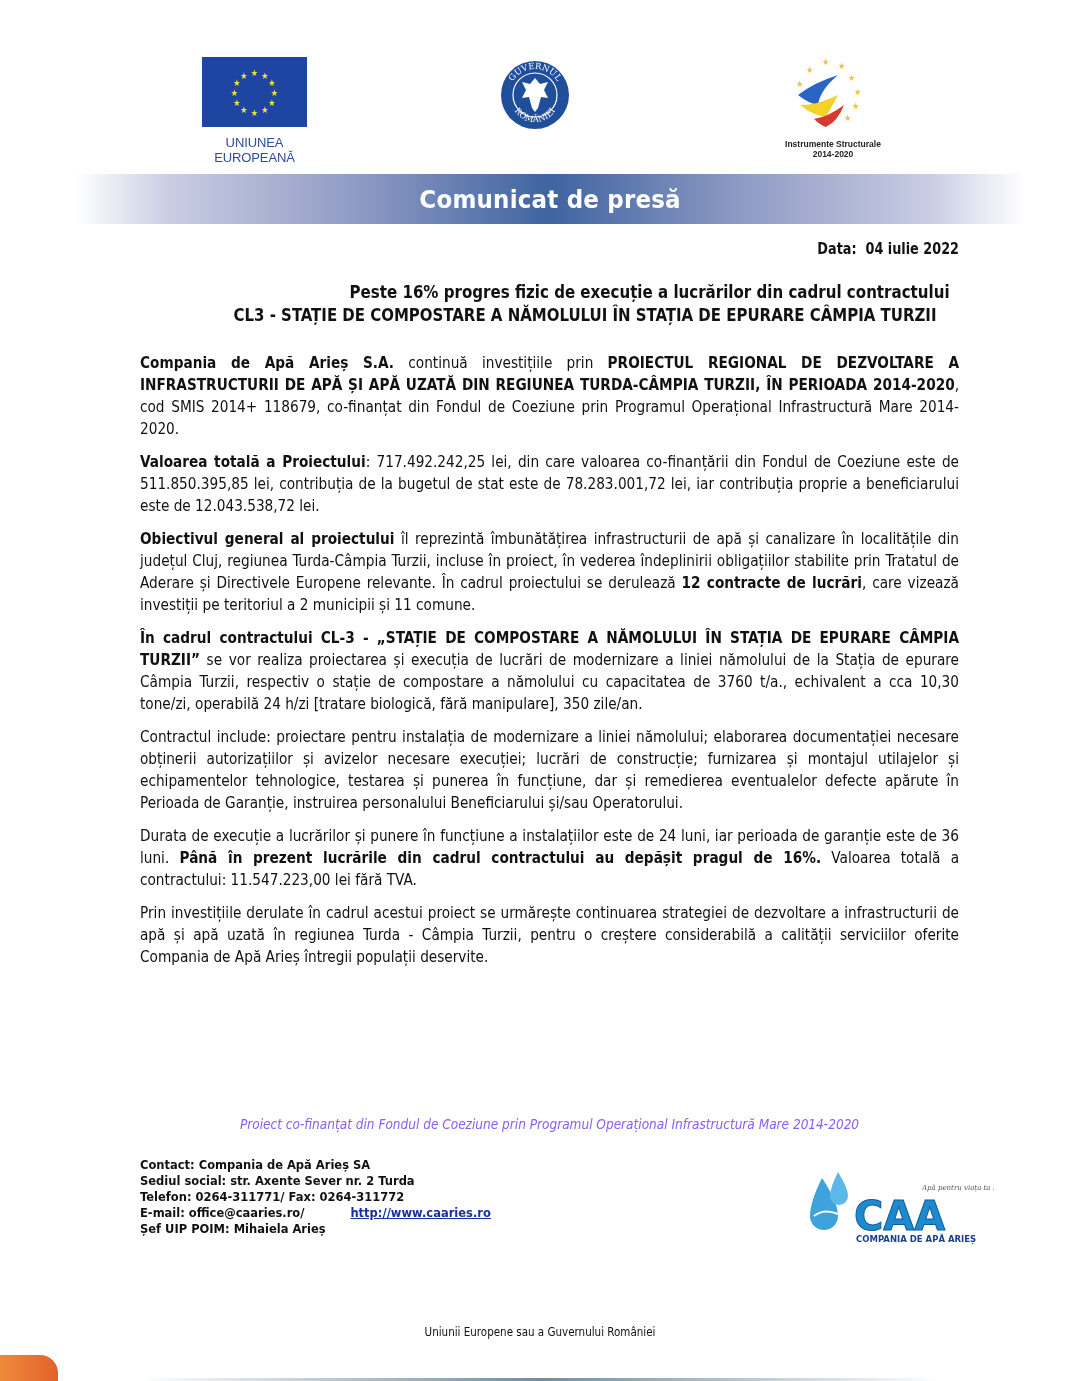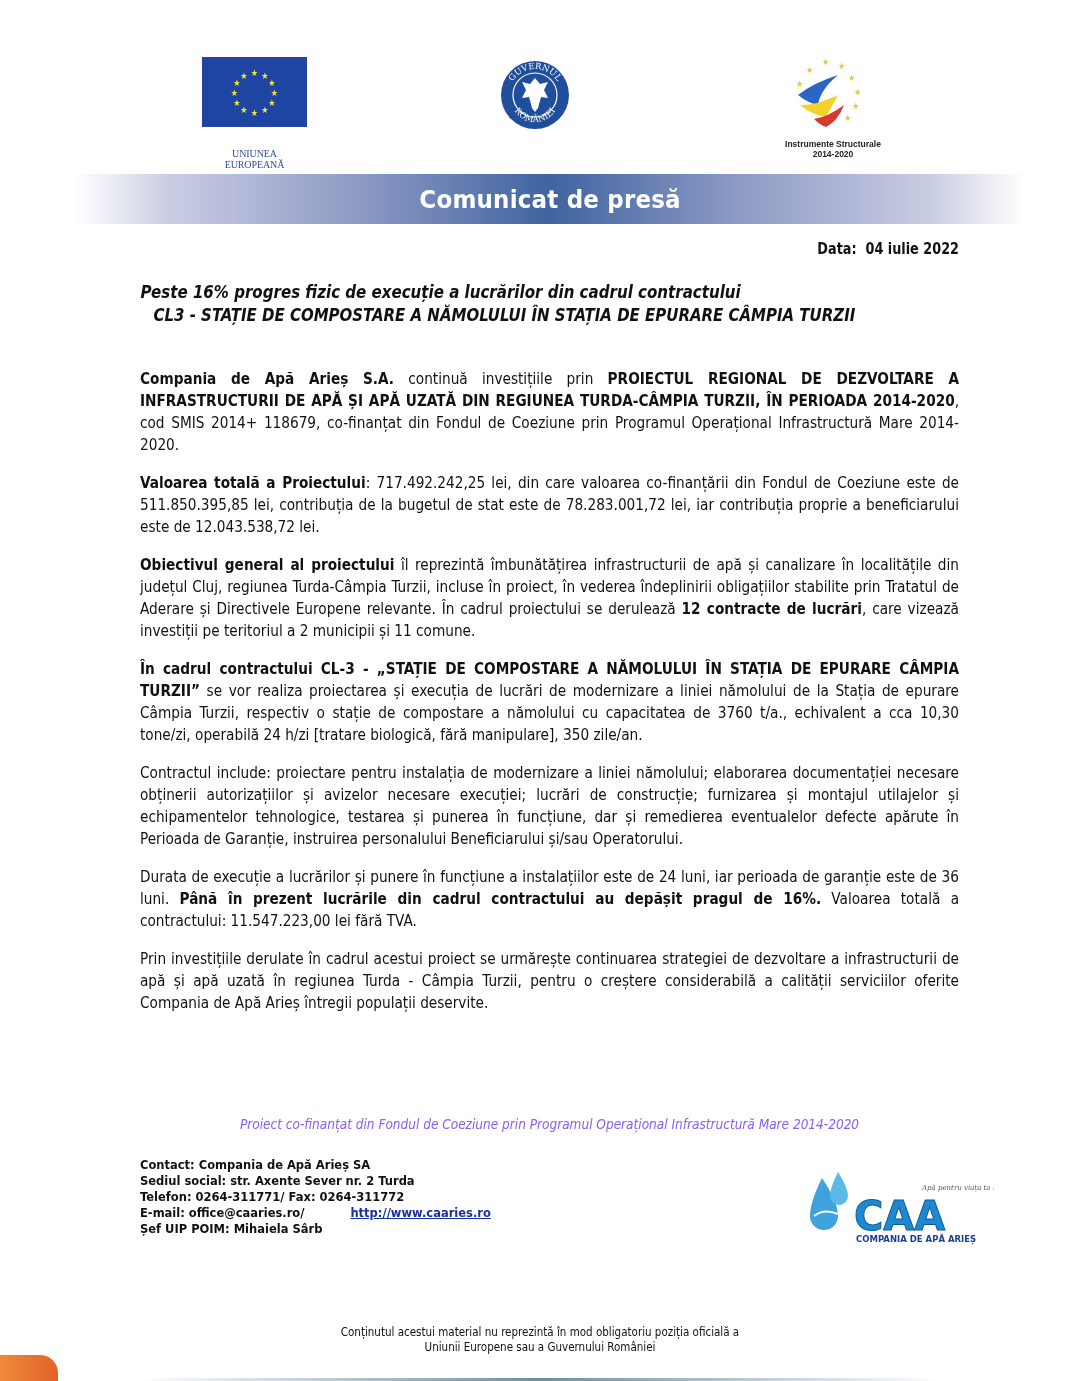--- a/index.html
+++ b/index.html
@@ -4,42 +4,42 @@
 <style>
   html, body { margin:0; padding:0; }
   body { width:1080px; height:1381px; background:#ffffff; position:relative; overflow:hidden;
          font-family:"DejaVu Sans Condensed","DejaVu Sans", sans-serif; color:#111; }
   .abs { position:absolute; }
 
   
   .eu-logo { left:202px; top:57px; width:105px; text-align:center; }
   .eu-flag { width:105px; height:70px; background:#1f45a3; position:relative; }
   .eu-flag svg { position:absolute; left:0; top:0; }
-  .eu-caption { font-family:Liberation Serif, serif; font-size:10px; color:#2e4d9a; margin-top:21px; letter-spacing:-0.1px; }
+  .eu-caption { font-family:Liberation Sans, sans-serif; font-size:13px; color:#2e4d9a; margin-top:8px; letter-spacing:-0.1px; }
 
   .gov-logo { left:500px; top:60px; width:70px; height:70px; }
 
   .is-logo { left:778px; top:55px; width:110px; text-align:center; }
   .is-caption { font-family:"Liberation Sans", sans-serif; font-size:8.5px; font-weight:bold; color:#222; line-height:10px; margin-top:0; }
 
   
   .banner { left:75px; top:174px; width:950px; height:50px;
     background:linear-gradient(90deg, rgba(255,255,255,0) 0%, #c9cde3 10%, #8e9ac4 30%, #3f64a0 50%, #8e9ac4 70%, #c9cde3 90%, rgba(255,255,255,0) 100%);
     display:flex; align-items:center; justify-content:center; }
   .banner-title { color:#fff; font-size:25px; font-weight:bold; letter-spacing:0.2px; font-family:"DejaVu Sans", sans-serif; transform:scaleX(0.92); }
 
   .date { right:121px; top:240px; font-size:15.5px; font-weight:bold; transform:scaleX(0.92); transform-origin:right; }
 
-  .headline { left:110px; width:870px; top:281px; text-align:left; font-weight:bold;font-style:italic; }
+  .headline { left:110px; width:870px; top:281px; text-align:right; font-weight:bold; }
   .headline .l1 { font-size:18px; line-height:22px; transform:scaleX(0.93); }
   .headline .l2 { font-size:18.5px; line-height:24px; transform:scaleX(0.9); }
 
   
   .body { left:140px; top:352px; width:819px; font-size:15.2px; line-height:22px; text-align:justify; }
-  .body p { margin:16px 0 11px 0; }
+  .body p { margin:0 0 11px 0; }
   .body b { font-weight:bold; }
 
   .cofinance { left:140px; width:819px; top:1116px; text-align:center; font-style:italic; font-size:13.5px; color:#8b5cf6; }
 
   .contact { left:140px; top:1157px; font-family:"DejaVu Sans", sans-serif; font-weight:bold; font-size:11.5px; line-height:16px; color:#111; }
   .contact a { color:#1a2fa0; text-decoration:underline;margin-left:46px; }
 
   .caa-logo { left:804px; top:1168px; width:190px; height:80px; }
 
   .disclaimer { left:200px; width:680px; top:1325px; text-align:center; font-size:11.5px; line-height:15px; color:#111; }
@@ -131,33 +131,32 @@
   <p><span>Prin investițiile derulate în cadrul acestui proiect se urmărește continuarea strategiei de dezvoltare a infrastructurii de apă și apă uzată în regiunea Turda - Câmpia Turzii, pentru o creștere considerabilă a calității serviciilor oferite Compania de Apă Arieș întregii populații deservite.</span></p>
 </div>
 
 <div class="abs cofinance">Proiect co-finanțat din Fondul de Coeziune prin Programul Operațional Infrastructură Mare 2014-2020</div>
 
 <div class="abs contact">
   <div>Contact: Compania de Apă Arieș SA</div>
   <div>Sediul social: str. Axente Sever nr. 2 Turda</div>
   <div>Telefon: 0264-311771/ Fax: 0264-311772</div>
   <div><span>E-mail: office@caaries.ro/</span><a>http://www.caaries.ro</a></div>
-  <div>Șef UIP POIM: Mihaiela Sârb</div>
+  <div>Șef UIP POIM: Mihaiela Arieș</div>
 </div>
 
 <div class="abs caa-logo">
   <svg width="190" height="80" viewBox="0 0 190 80">
     <path d="M18 10 Q6 34 6 48 A14 14 0 0 0 34 48 Q34 34 18 10Z" fill="#3fa2dc"></path>
     <path d="M34 4 Q26 20 26 28 A9 9 0 0 0 44 28 Q44 20 34 4Z" fill="#5cb8e8"></path>
     <path d="M10 48 Q20 40 34 46" stroke="#fff" stroke-width="2" fill="none"></path>
     <text x="118" y="22" font-size="7" font-style="italic" fill="#555" font-family="DejaVu Serif, serif">Apă pentru viața ta !</text>
     <text x="50" y="62" font-size="40" font-weight="bold" fill="#1d8ad0" font-family="DejaVu Sans, sans-serif" stroke="#0f5c9a" stroke-width="1">CAA</text>
     <text x="52" y="74" font-size="8.5" font-weight="bold" fill="#1a3f8f" font-family="DejaVu Sans, sans-serif">COMPANIA DE APĂ ARIEȘ</text>
   </svg>
 </div>
 
 <div class="abs disclaimer">
-  <div>Conținutul acestui material nu reprezintă în mod obligatoriu poziția oficială a</div>
   <div>Uniunii Europene sau a Guvernului României</div>
 </div>
 
 <div class="abs orange-tab"></div>
 <div class="abs bottom-rule"></div>
 
 </body></html>

